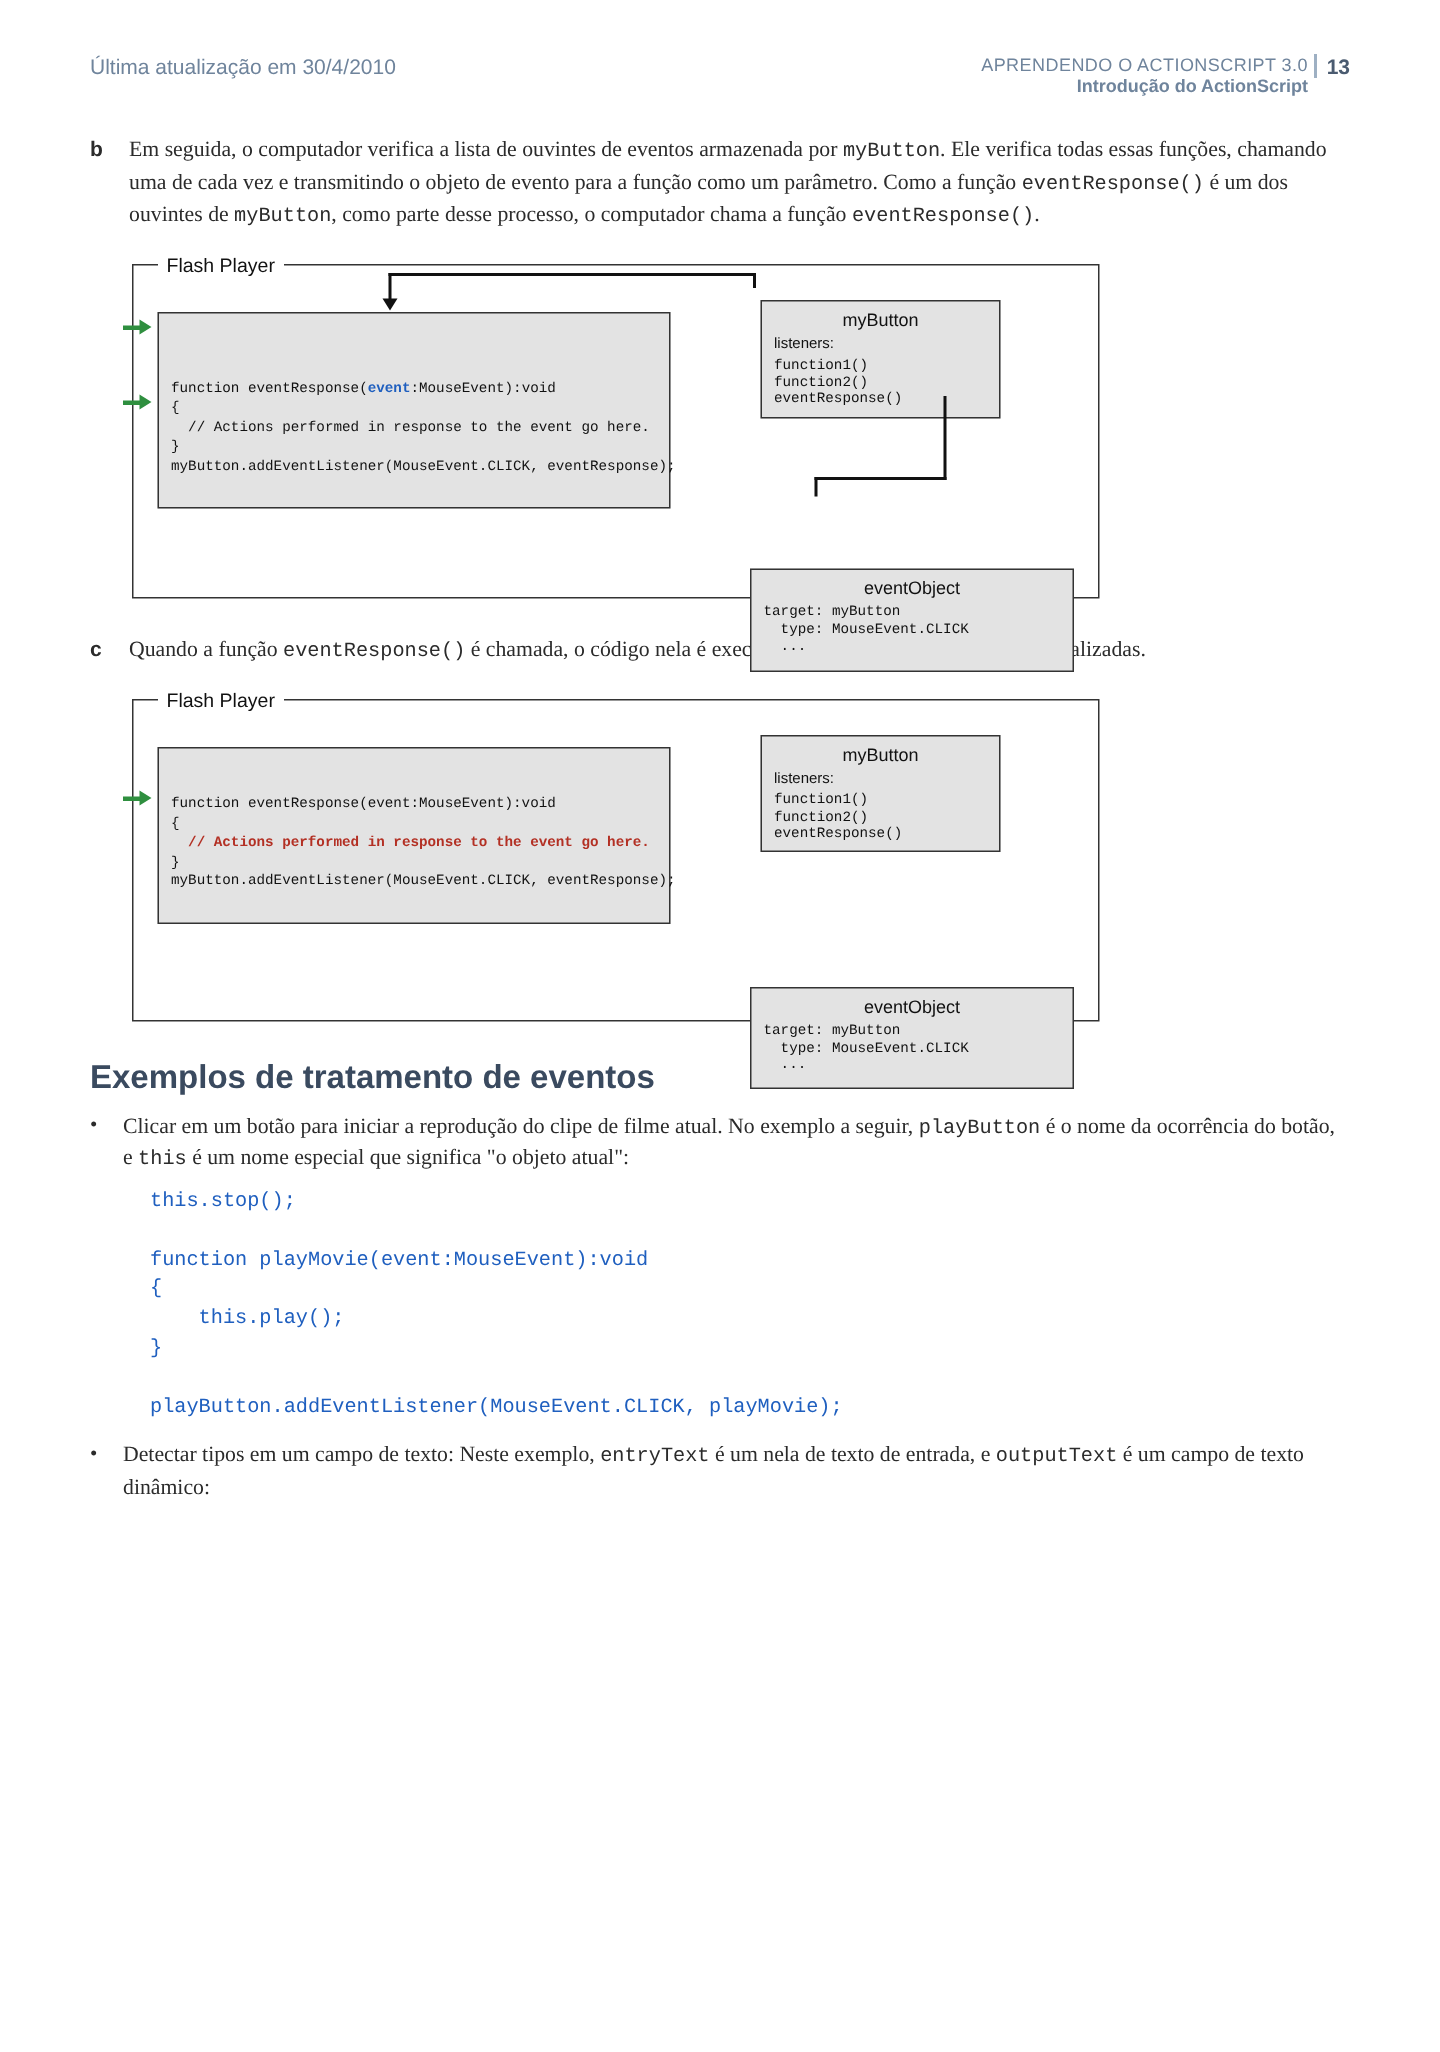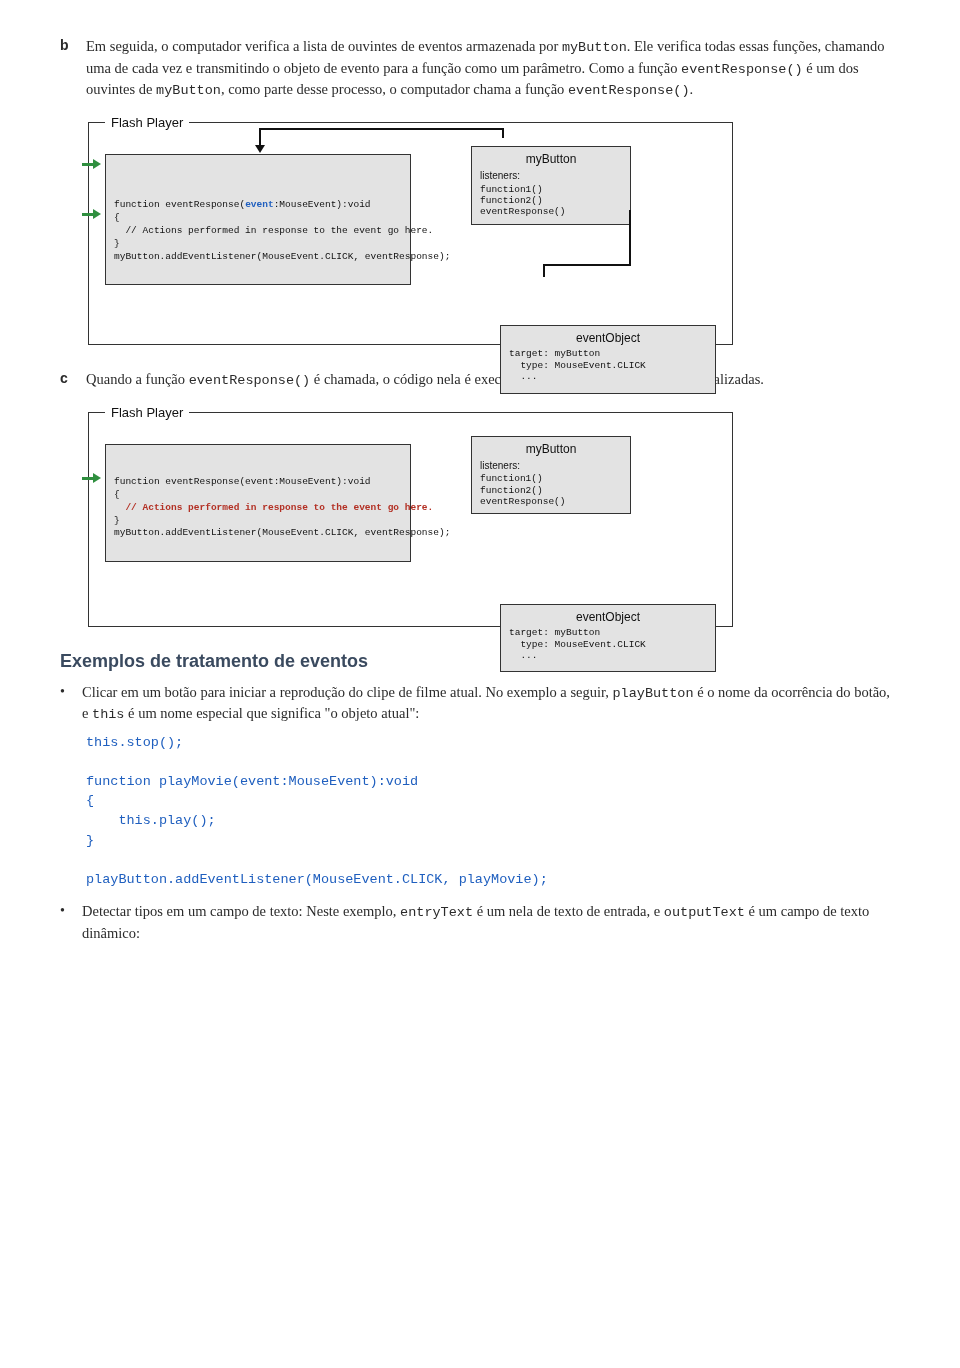--- a/index.html
+++ b/index.html
@@ -97,21 +97,21 @@
     border: 1.5px solid #333;
     background: #e3e3e3;
     font-family: "Courier New", monospace;
     font-size: 9.5px;
     line-height: 1.35;
     color: #111;
     position: relative;
     box-sizing: border-box;
   }
   .codebox {
-    width: 306px;
+    width: 342px;
     padding: 6px 8px 8px 8px;
     white-space: pre;
   }
   .codebox .hl-blue { color: #1f5fbf; font-weight: 700;}
   .codebox .hl-red  { color: #b33024; font-weight: 600;}
   .objbox {
     width: 160px;
     padding: 4px 8px 6px 8px;
   }
   .objbox .title {
@@ -162,44 +162,52 @@
     border-left:5px solid transparent;
     border-right:5px solid transparent;
     width:0;height:0;
   }
 
   
   h3.section {
     font-family: "Myriad Pro", Arial, sans-serif;
     font-weight: 700;
     color: #3a4a5f;
-    font-size: 18px;
+    font-size: 22px;
     margin: 14px 0 4px 0;
   }
 
   .bullet-dot {
     min-width: 10px;
     font-size: 14px;
     line-height: 1.4;
   }
 
   pre.codeblock {
     font-family: "Courier New", monospace;
     font-size: 13.5px;
     color: #1f5fbf;
-    margin: 8px 0 12px 26px;
+    margin: 8px 0 12px 40px;
     white-space: pre;
     line-height: 1.45;
   }
 </style>
 </head>
 <body>
 
 <div class="page">
 
+  <div class="header">
+    <div class="header-left">Última atualização em 30/4/2010</div>
+    <div class="header-right">
+      <div class="line1">APRENDENDO O ACTIONSCRIPT 3.0</div>
+      <div class="line2">Introdução do ActionScript</div>
+      <div class="page-num">13</div>
+    </div>
+  </div>
 
   <div class="body-text list-item">
     <div class="list-marker">b</div>
     <div>
       <span>Em seguida, o computador verifica a lista de ouvintes de eventos armazenada por </span><span class="code-inline">myButton</span><span>. Ele verifica todas essas funções, chamando uma de cada vez e transmitindo o objeto de evento para a função como um parâmetro. Como a função </span><span class="code-inline">eventResponse()</span><span> é um dos ouvintes de </span><span class="code-inline">myButton</span><span>, como parte desse processo, o computador chama a função </span><span class="code-inline">eventResponse()</span><span>.</span>
     </div>
   </div>
 
   <div class="diagram-wrap">
     <fieldset class="flashplayer" style="height:230px;">

